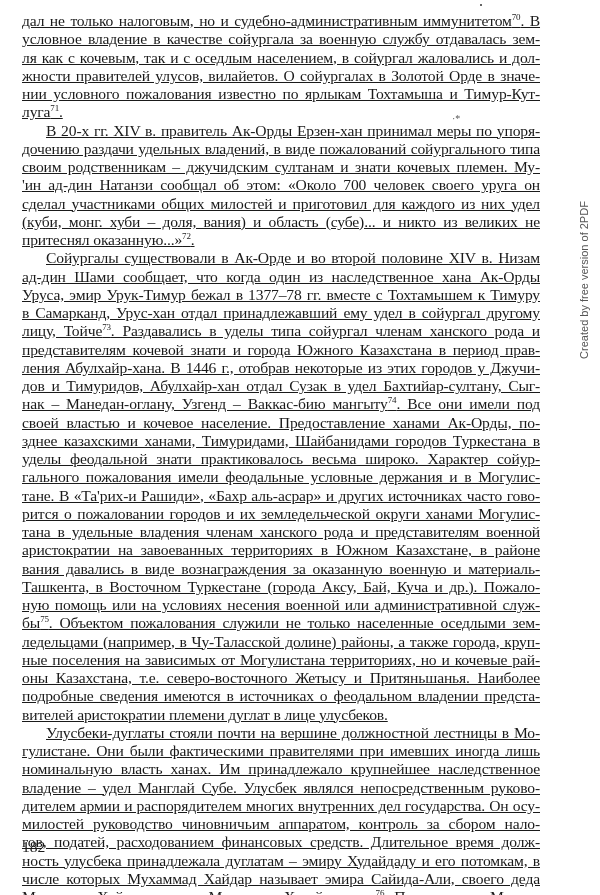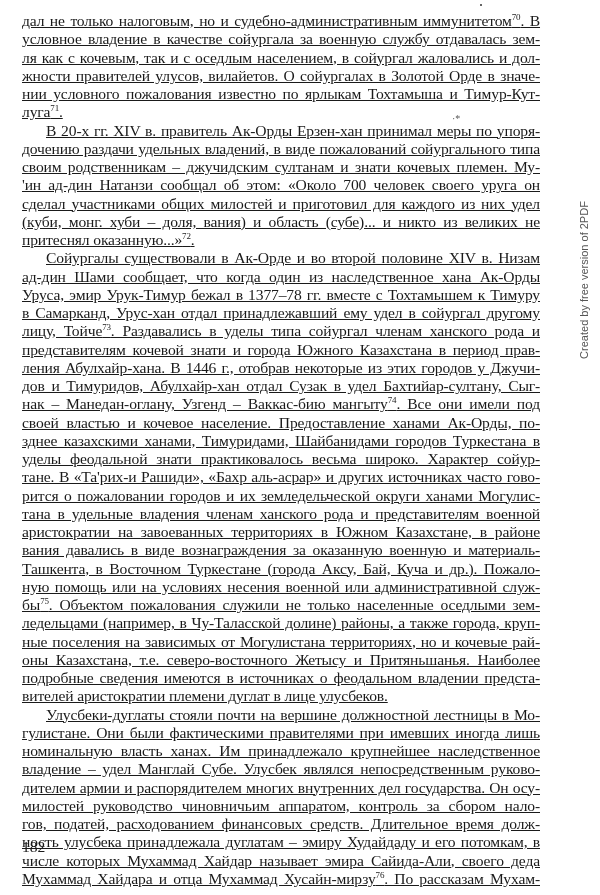--- a/index.html
+++ b/index.html
@@ -53,20 +53,21 @@
     <span class="line"><span>Уруса, эмир Урук-Тимур бежал в 1377–78 гг. вместе с Тохтамышем к Тимуру</span></span>
     <span class="line"><span>в Самарканд, Урус-хан отдал принадлежавший ему удел в сойургал другому</span></span>
     <span class="line"><span>лицу, Тойче</span><sup>73</sup><span>. Раздавались в уделы типа сойургал членам ханского рода и</span></span>
     <span class="line"><span>представителям кочевой знати и города Южного Казахстана в период прав-</span></span>
     <span class="line"><span>ления Абулхайр-хана. В 1446 г., отобрав некоторые из этих городов у Джучи-</span></span>
     <span class="line"><span>дов и Тимуридов, Абулхайр-хан отдал Сузак в удел Бахтийар-султану, Сыг-</span></span>
     <span class="line"><span>нак – Манедан-оглану, Узгенд – Ваккас-бию мангыту</span><sup>74</sup><span>. Все они имели под</span></span>
     <span class="line"><span>своей властью и кочевое население. Предоставление ханами Ак-Орды, по-</span></span>
     <span class="line"><span>зднее казахскими ханами, Тимуридами, Шайбанидами городов Туркестана в</span></span>
     <span class="line"><span>уделы феодальной знати практиковалось весьма широко. Характер сойур-</span></span>
+    <span class="line"><span>гального пожалования имели феодальные условные держания и в Могулис-</span></span>
     <span class="line"><span>тане. В «Та'рих-и Рашиди», «Бахр аль-асрар» и других источниках часто гово-</span></span>
     <span class="line"><span>рится о пожаловании городов и их земледельческой округи ханами Могулис-</span></span>
     <span class="line"><span>тана в удельные владения членам ханского рода и представителям военной</span></span>
     <span class="line"><span>аристократии на завоеванных территориях в Южном Казахстане, в районе</span></span>
     <span class="line"><span>вания давались в виде вознаграждения за оказанную военную и материаль-</span></span>
     <span class="line"><span>Ташкента, в Восточном Туркестане (города Аксу, Бай, Куча и др.). Пожало-</span></span>
     <span class="line"><span>ную помощь или на условиях несения военной или административной служ-</span></span>
     <span class="line"><span>бы</span><sup>75</sup><span>. Объектом пожалования служили не только населенные оседлыми зем-</span></span>
     <span class="line"><span>ледельцами (например, в Чу-Таласской долине) районы, а также города, круп-</span></span>
     <span class="line"><span>ные поселения на зависимых от Могулистана территориях, но и кочевые рай-</span></span>

